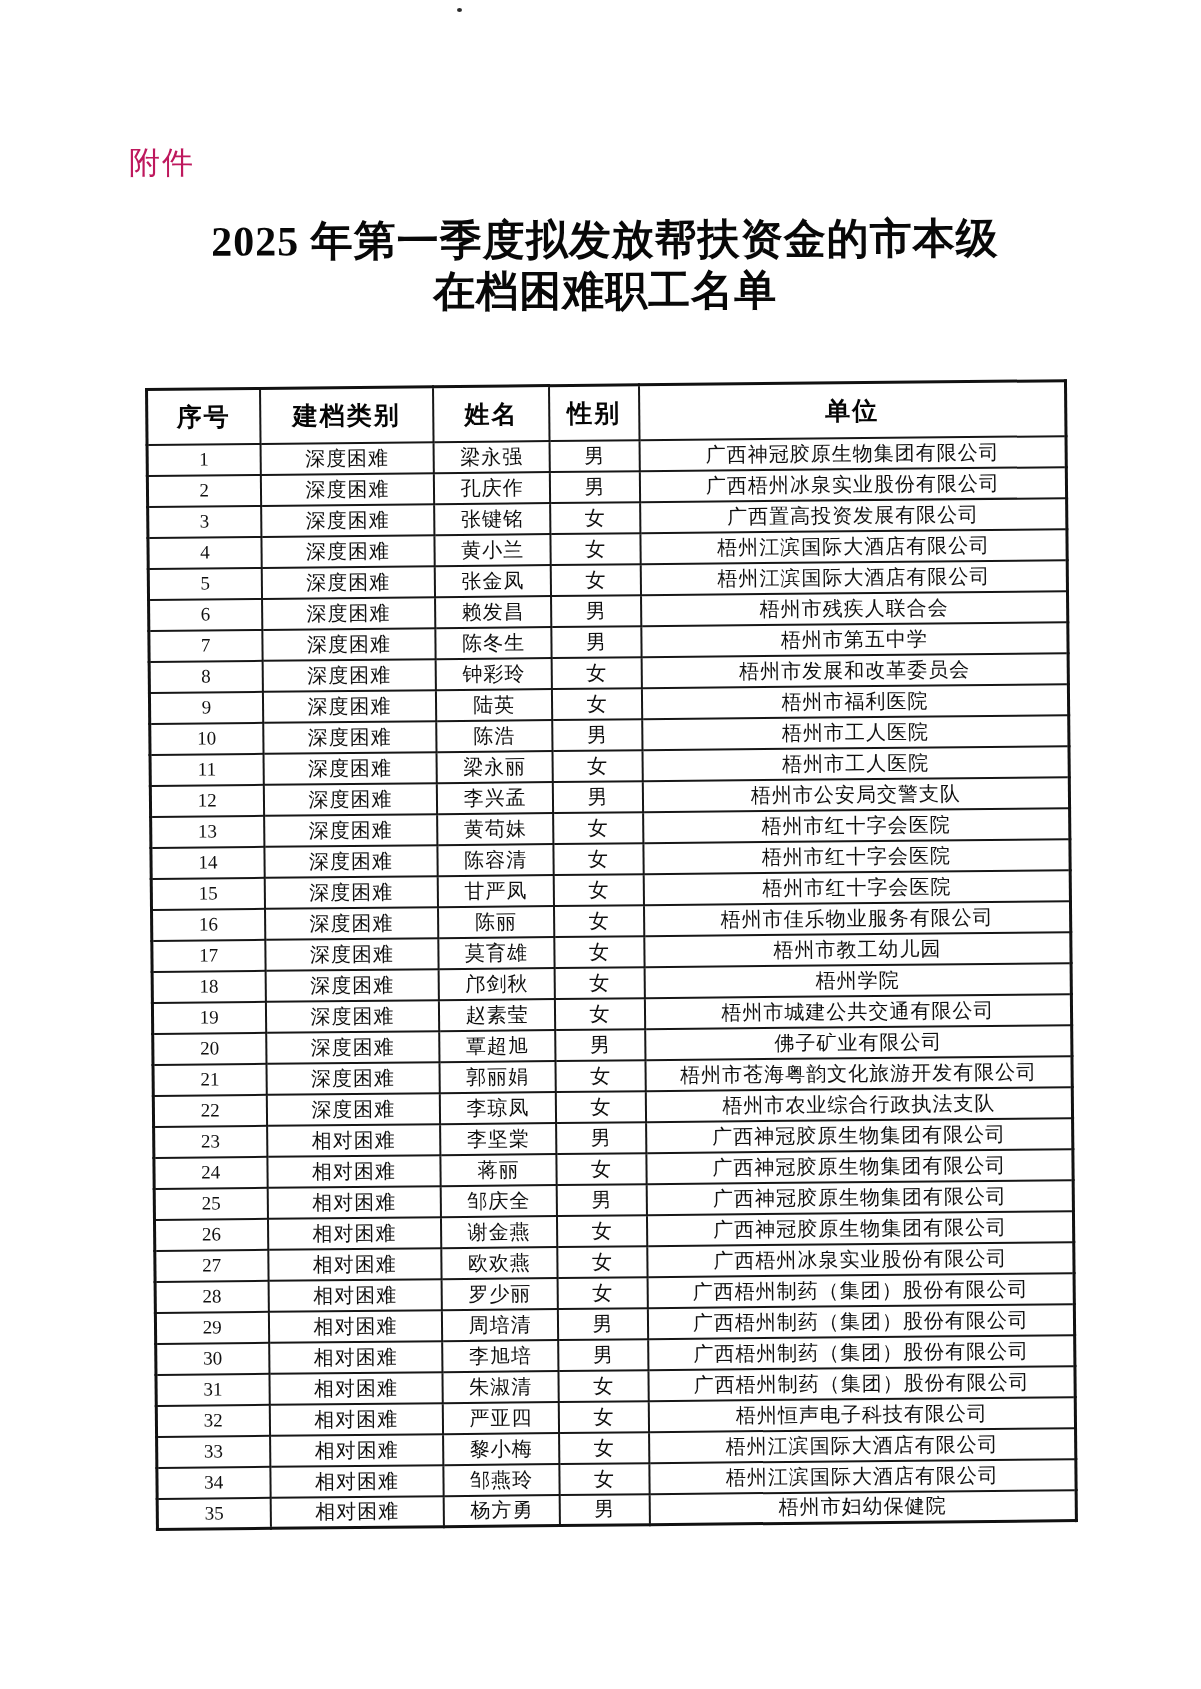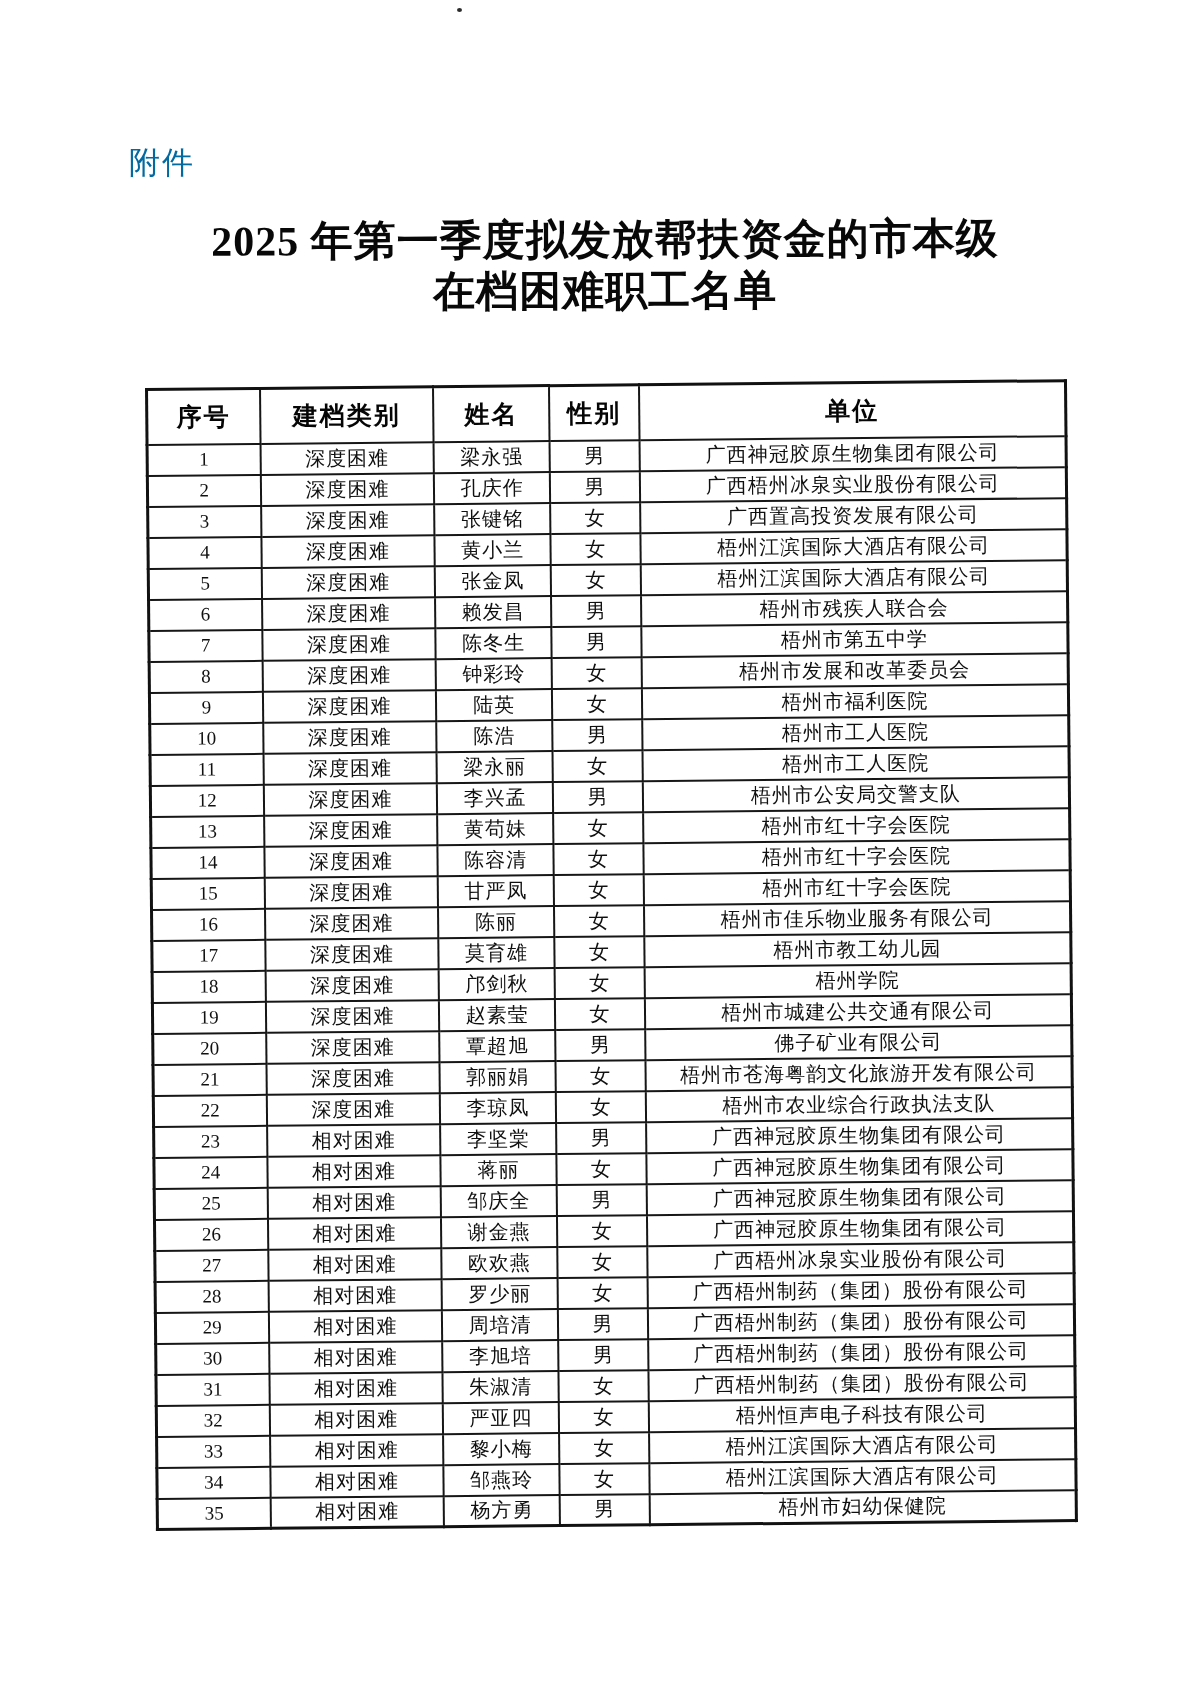--- a/index.html
+++ b/index.html
@@ -21,21 +21,21 @@
     left: 457px; top: 8px;
     width: 5px; height: 4px;
     background: #2a2a2a;
     border-radius: 50%;
   }
   .attachment-label {
     position: absolute;
     left: 129px; top: 142px;
     font-size: 31px;
     letter-spacing: 2px;
-    color: #0369a1;
+    color: #be185d;
   }
   .title-block {
     position: absolute;
     left: 110px; top: 215px;
     width: 990px;
     text-align: center;
     font-weight: bold;
     font-size: 42px;
     line-height: 1.22;
     letter-spacing: 1px;

